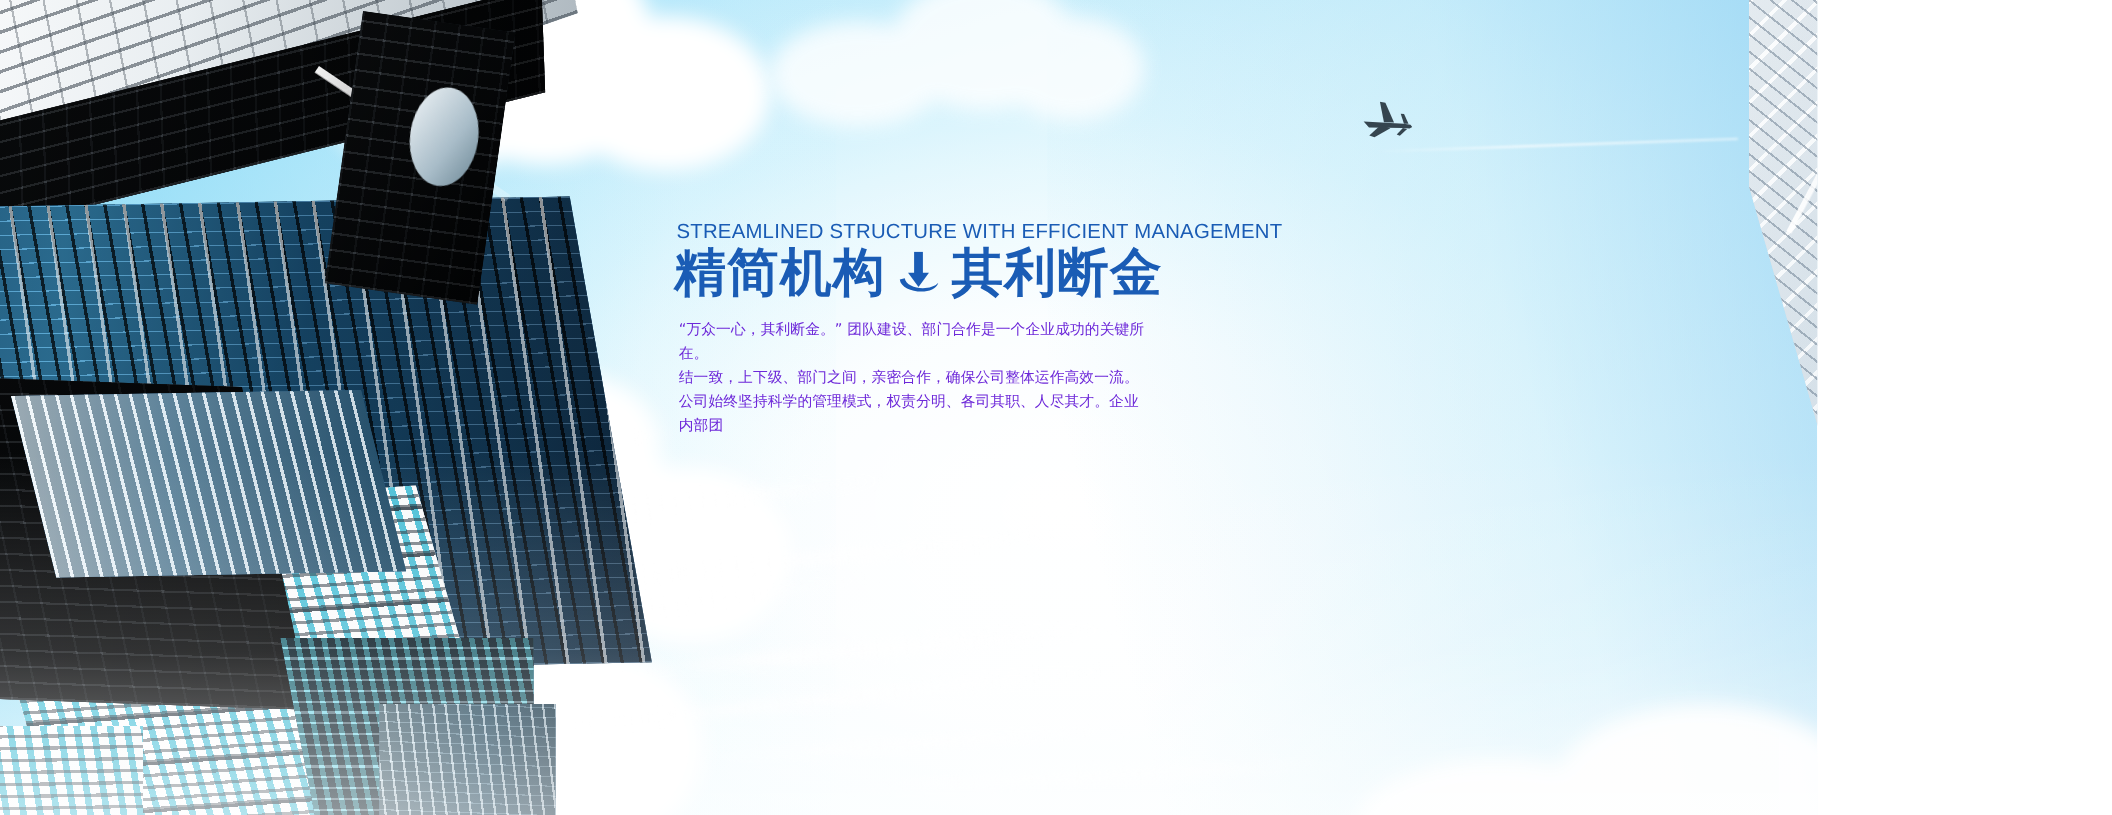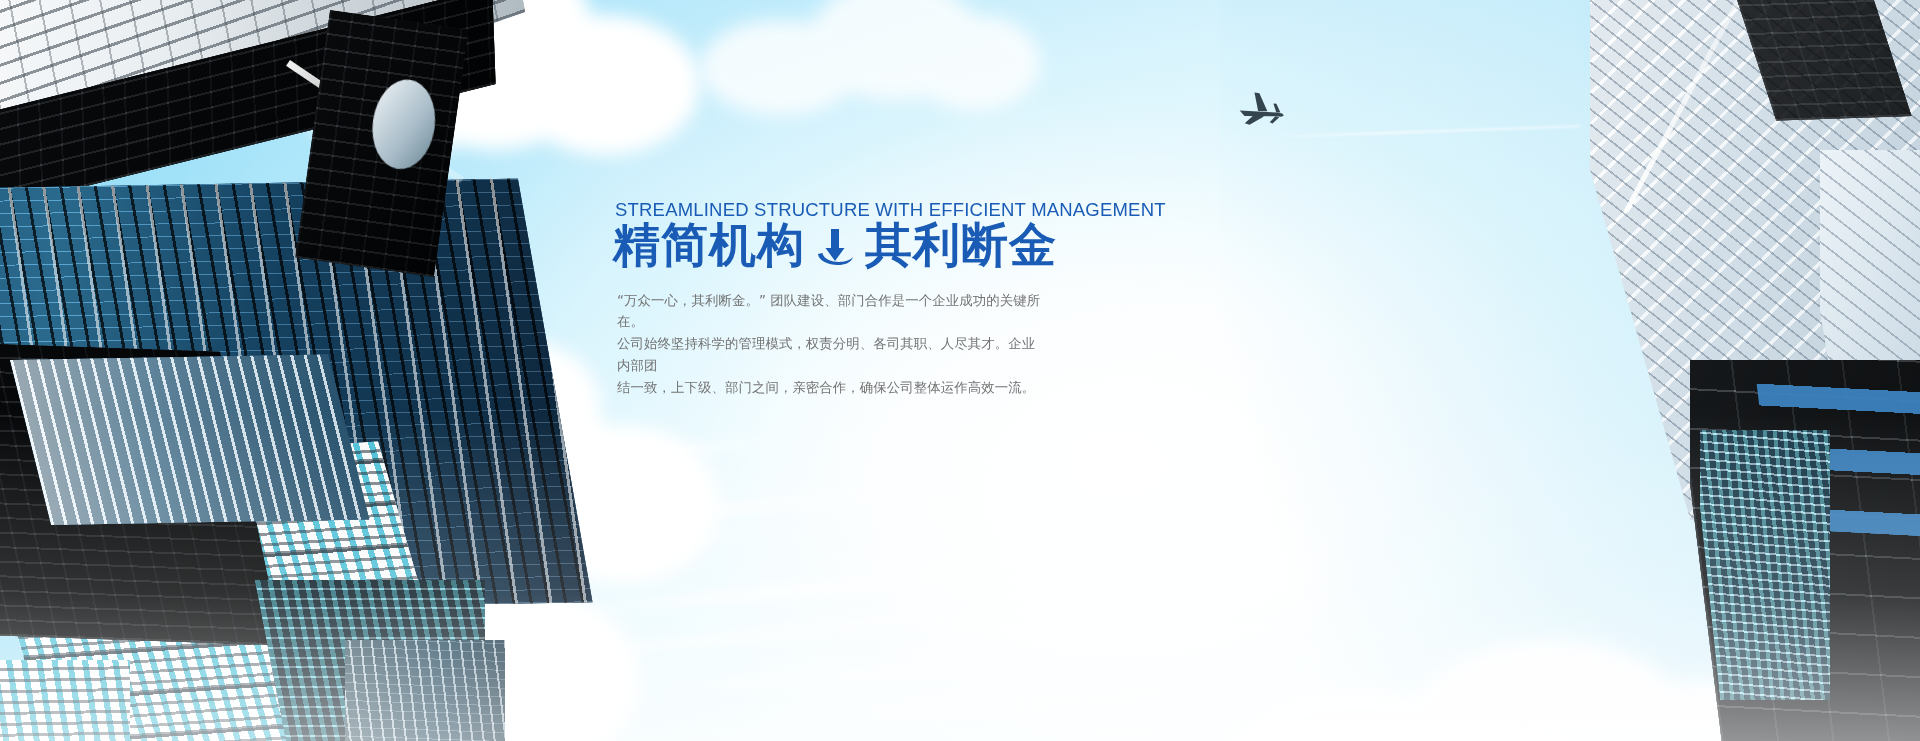--- a/index.html
+++ b/index.html
@@ -6,21 +6,21 @@
   html, body {
     margin: 0; padding: 0;
     width: 1920px; height: 741px;
     overflow: hidden;
     background: #ffffff;
     font-family: "Liberation Sans", "DejaVu Sans", sans-serif;
   }
 
   #banner {
     position: relative;
-    width: 1920px;
+    width: 1652px;
     height: 741px;
     overflow: hidden;
   }
 
   
   .sky-base {
     position: absolute; inset: 0;
     background:
       radial-gradient(ellipse 1100px 780px at 58% 62%, #ffffff 0%, rgba(255,255,255,0.85) 22%, rgba(240,253,255,0.35) 46%, rgba(240,253,255,0) 70%),
       linear-gradient(160deg, #9ddff7 0%, #b6e8fb 16%, #d2f1fc 34%, #e8f9fe 52%, #f6fdff 70%, #ffffff 100%);
@@ -141,30 +141,30 @@
     gap: 6px;
     color: #1a5cb5;
     font-size: 47px;
     font-weight: 700;
     line-height: 1.12;
     letter-spacing: 1px;
     white-space: nowrap;
     margin: 0 0 14px 0;
     font-family: "DejaVu Sans", "Liberation Sans", sans-serif;
   }
-  #headline .part { display:inline-block;font-family:Liberation Mono, monospace; }
+  #headline .part { display:inline-block; }
   #mark {
     display:inline-block;
     width: 40px; height: 44px;
     position: relative;
     flex: 0 0 auto;
     margin: 0 4px;
   }
   #body {
-    color: #737373;
+    color: #6d28d9;
     font-size: 13.4px;
     line-height: 1.62;
     letter-spacing: .1px;
     margin: 0 0 0 4px;
     font-family: "DejaVu Sans", "Liberation Sans", sans-serif;
     max-width: 424px;
   }
   #body p { margin:0; }
 </style>
 </head>
@@ -358,19 +358,19 @@
           <rect x="16" y="2" width="8" height="24" fill="#1a5cb5"></rect>
           <path d="M20 34 L10.5 21 L29.5 21 Z" fill="#1a5cb5"></path>
           <path d="M3 27 C4 39, 34 43, 38 30 C31 38, 9 36, 7.5 26 Z" fill="#1a5cb5"></path>
         </svg>
       </span>
       <span class="part">其利断金</span>
     </div>
 
     <div id="body">
       <p>“万众一心，其利断金。” 团队建设、部门合作是一个企业成功的关键所在。</p>
+      <p>结一致，上下级、部门之间，亲密合作，确保公司整体运作高效一流。</p>
       <p>公司始终坚持科学的管理模式，权责分明、各司其职、人尽其才。企业内部团</p>
-      <p>结一致，上下级、部门之间，亲密合作，确保公司整体运作高效一流。</p>
     </div>
 
   </div>
 
 </div>
 
 </body></html>

